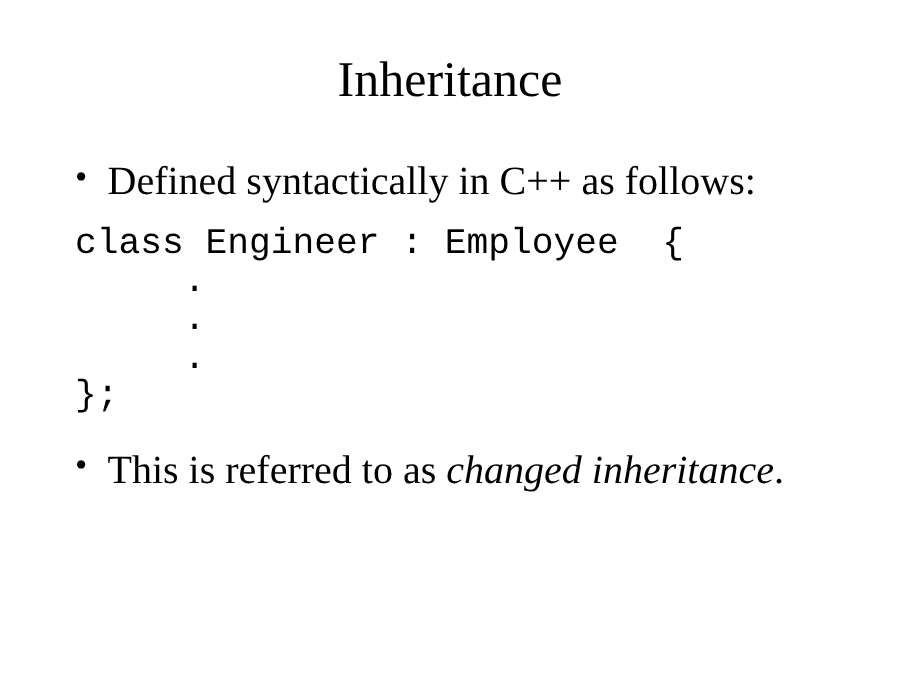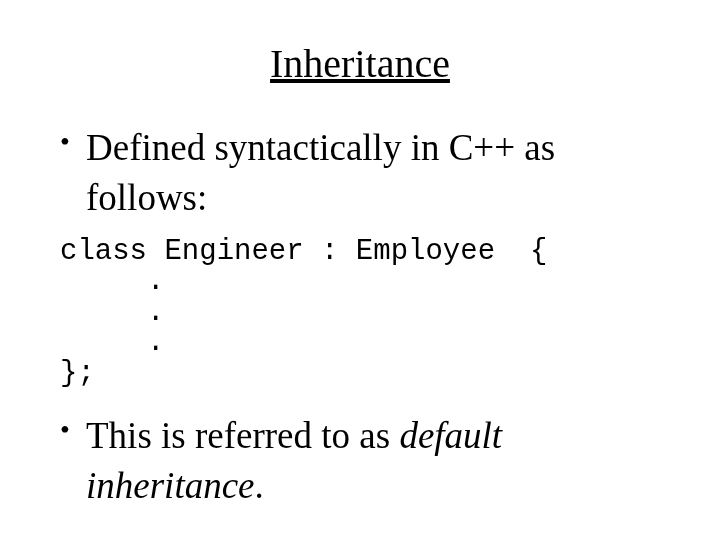--- a/index.html
+++ b/index.html
@@ -16,29 +16,28 @@
     width: 720px;
     height: 540px;
     padding: 30px 60px 30px 60px;
   }
   .title {
     text-align: center;
     font-size: 40px;
     margin-top: 10px;
     margin-bottom: 36px;
     font-weight: normal;
-    text-decoration: underline;
   }
   .bullets {
     list-style: none;
     padding: 0;
     margin: 0;
   }
   .bullets > li {
-    font-size: 37px;
+    font-size: 32px;
     line-height: 1.35;
     margin-bottom: 14px;
     position: relative;
     padding-left: 26px;
   }
   .bullets > li::before {
     content: "•";
     position: absolute;
     left: 0;
     top: 0;
@@ -68,16 +67,16 @@
   </ul>
 
   <div class="code-block">class Engineer : Employee  {
      .
      .
      .
 };</div>
 
   <ul class="bullets">
     <li>
-      <span>This is referred to as </span><span class="italic">default inheritance</span><span>.</span>
+      <span>This is referred to as </span><span class="italic">changed inheritance</span><span>.</span>
     </li>
   </ul>
 </div>
 
 </body></html>

